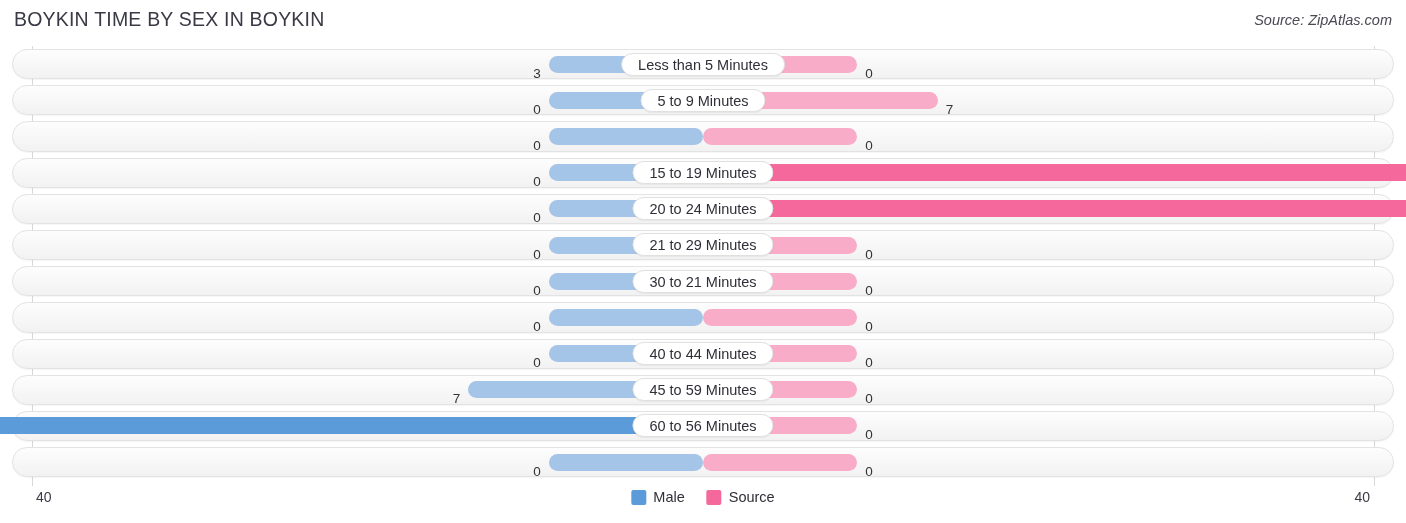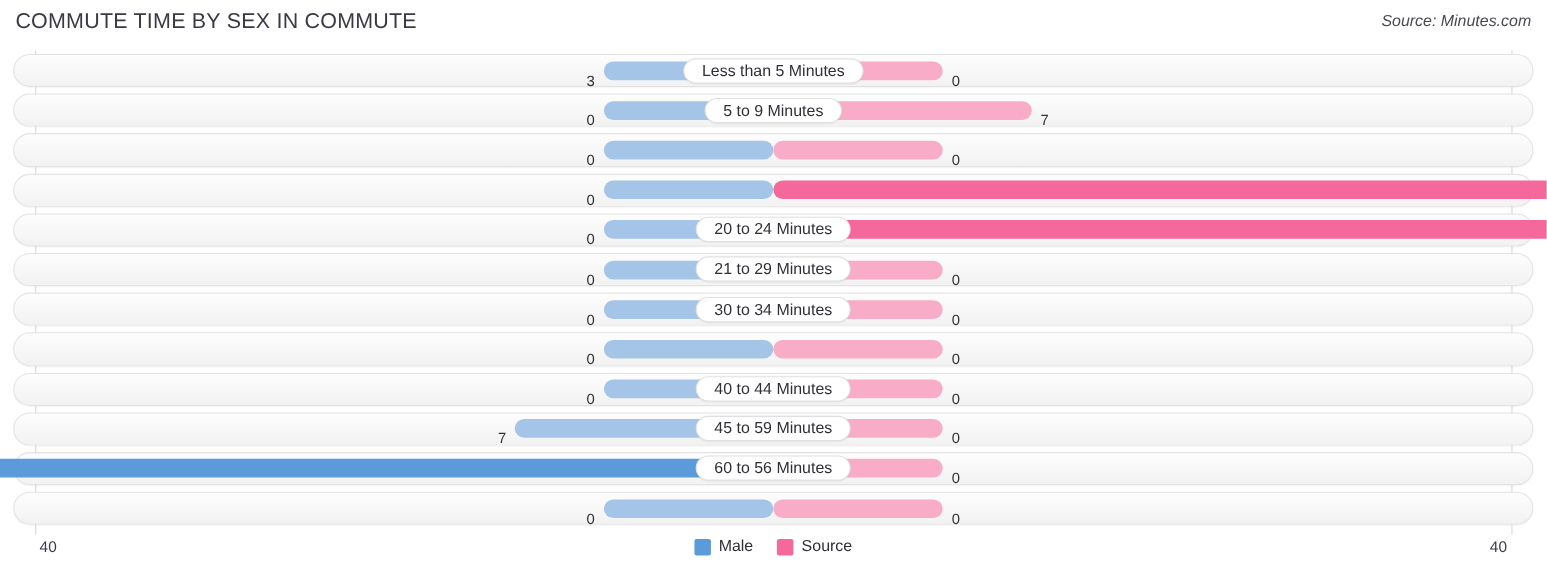--- a/index.html
+++ b/index.html
@@ -194,22 +194,22 @@
     font-size: 14.5px;
     color: #2f2f38;
   }
 </style>
 </head>
 <body>
 
 <div class="page">
 
   <div class="header">
-    <div class="chart-title">COMMUTE TIME BY SEX IN COMMUTE</div>
-    <div class="source">Source: Minutes.com</div>
+    <div class="chart-title">BOYKIN TIME BY SEX IN BOYKIN</div>
+    <div class="source">Source: ZipAtlas.com</div>
   </div>
 
   <div class="plot">
     <div class="axis-line left"></div>
     <div class="axis-line right"></div>
     <div class="rows" id="rows">
         <div class="row">
           <div class="track"></div>
           <div class="bars">
             <div class="half male" style="width: 11.5%;">
@@ -253,20 +253,21 @@
         <div class="row">
           <div class="track"></div>
           <div class="bars">
             <div class="half male" style="width: 11.5%;">
               <div class="bar male" style="width: 100%;"></div>
               <div class="val outside-left" style="left: 0px;">0</div>
             </div>
             <div class="half female" style="width: 62.5%;">
               <div class="bar female hi" style="width: 100%;"></div>
             </div>
+            <div class="cat">15 to 19 Minutes</div>
           </div>
         </div>
         <div class="row">
           <div class="track"></div>
           <div class="bars">
             <div class="half male" style="width: 11.5%;">
               <div class="bar male" style="width: 100%;"></div>
               <div class="val outside-left" style="left: 0px;">0</div>
             </div>
             <div class="half female" style="width: 87.5%;">
@@ -293,21 +294,21 @@
           <div class="track"></div>
           <div class="bars">
             <div class="half male" style="width: 11.5%;">
               <div class="bar male" style="width: 100%;"></div>
               <div class="val outside-left" style="left: 0px;">0</div>
             </div>
             <div class="half female" style="width: 11.5%;">
               <div class="bar female" style="width: 100%;"></div>
               <div class="val outside-right" style="left: 100%;">0</div>
             </div>
-            <div class="cat">30 to 34 Minutes</div>
+            <div class="cat">30 to 21 Minutes</div>
           </div>
         </div>
         <div class="row">
           <div class="track"></div>
           <div class="bars">
             <div class="half male" style="width: 11.5%;">
               <div class="bar male" style="width: 100%;"></div>
               <div class="val outside-left" style="left: 0px;">0</div>
             </div>
             <div class="half female" style="width: 11.5%;">

